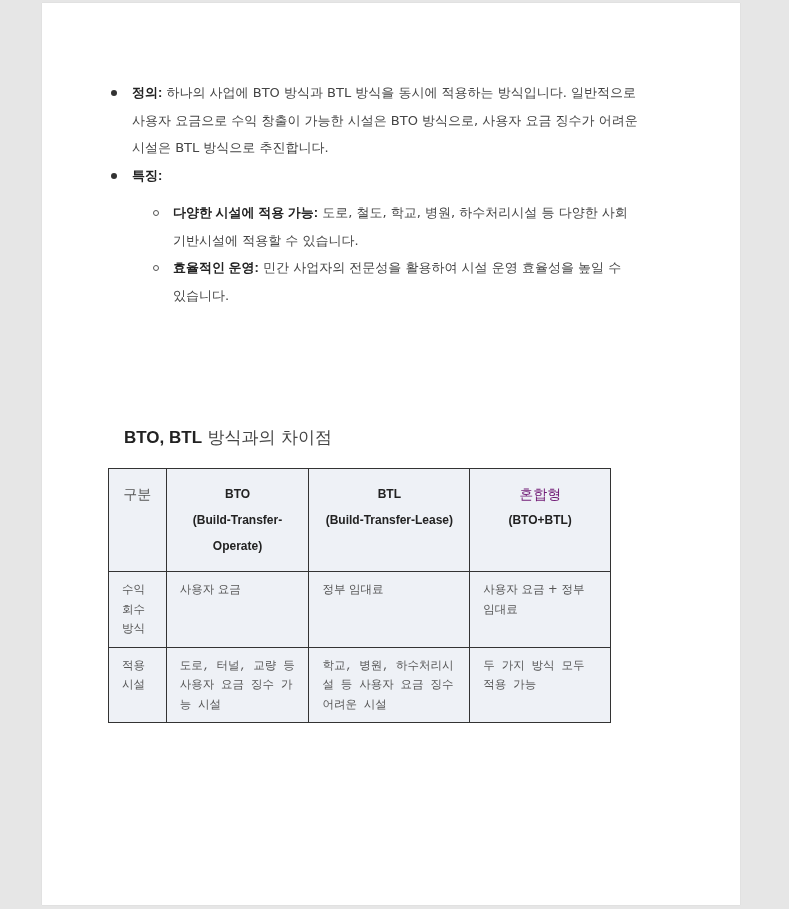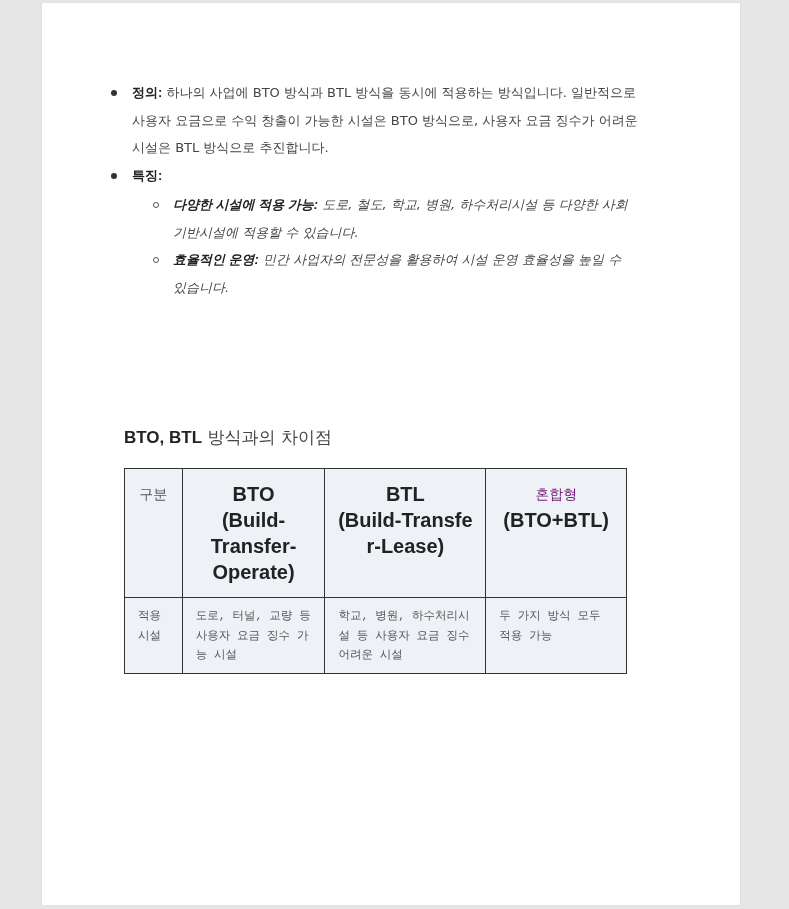--- a/index.html
+++ b/index.html
@@ -9,33 +9,33 @@
   }
   .page {
     position:absolute; left:42px; top:3px; width:698px; height:902px; background:#ffffff;
     box-shadow:0 0 1px rgba(0,0,0,0.12);
   }
   .txt { font-size:13px; line-height:27.5px; color:#444; }
   .b { font-weight:bold; color:#222; font-family:"Liberation Sans",sans-serif; }
   .list1 { position:absolute; left:132px; top:79px; width:520px; margin:0; padding:0; list-style:none; }
   .list1 > li { position:relative; padding-left:0; }
   .bullet-dot { position:absolute; left:-21px; top:11px; width:6px; height:6px; border-radius:50%; background:#333; }
-  .list2 { margin:2px; padding:0; list-style:none; margin-left:41px; width:455px;font-style:italic; }
+  .list2 { margin:10px; padding:0; list-style:none; margin-left:41px; width:455px; }
   .list2 > li { position:relative; }
   .bullet-circle { position:absolute; left:-20px; top:11px; width:4px; height:4px; border-radius:50%; border:1px solid #555; }
   .heading { position:absolute; left:82px; top:424px; font-size:17px; color:#444; }
   table {
     position:absolute; left:82px; top:466px; border-collapse:collapse; width:503px;
   }
   td, th {
     border:1.5px solid #333; background:#eef1f6; vertical-align:top; font-size:11.5px; color:#555;
     line-height:19.5px; padding:8px 13px;
   }
   th { font-size:14px; line-height:26px; font-weight:normal; padding:12px 10px; text-align:center; height:78px; }
-  th .hb { font-weight:bold; color:#222; font-family:"Liberation Sans",sans-serif; font-size:20px; }
+  th .hb { font-weight:bold; color:#222; font-family:"Liberation Sans",sans-serif; font-size:12px; }
   th.c0 { width:36px; }
   th.c1 { width:120px; }
   th.c2 { width:138px; }
   th.c3 { width:118px; }
   td.rowh { padding-left:13px; }
   tr.r1 td { height:56px; }
   tr.r2 td { height:56px;font-family:Liberation Mono, monospace; }
   tr.r3 td { height:57px; }
 </style>
 </head>
@@ -61,39 +61,45 @@
         <span class="b">효율적인 운영:</span><span> 민간 사업자의 전문성을 활용하여 시설 운영 효율성을 높일 수 있습니다.</span>
       </li>
     </ul>
   </li>
 </ul>
 
 <div class="heading" style="left:124px; top:426px;">
   <span class="b">BTO, BTL</span><span> 방식과의 차이점</span>
 </div>
 
-<table style="left:124px; top:468px;">
+<table style="left:108px; top:468px;">
   <tbody>
       <tr>
     <th class="c0">
       <div style="color:#555;">구분</div>
     </th>
     <th class="c1">
       <div class="hb">BTO</div>
       <div class="hb">(Build-Transfer-Operate)</div>
     </th>
     <th class="c2">
       <div class="hb">BTL</div>
       <div class="hb" style="word-break:break-all;">(Build-Transfer-Lease)</div>
     </th>
     <th class="c3">
       <div style="color:#701a75;">혼합형</div>
       <div class="hb">(BTO+BTL)</div>
     </th>
   </tr>
+  <tr class="r1">
+    <td class="rowh">수익 회수 방식</td>
+    <td>사용자 요금</td>
+    <td>정부 임대료</td>
+    <td>사용자 요금 + 정부 임대료</td>
+  </tr>
   <tr class="r2">
     <td class="rowh">적용 시설</td>
     <td>도로, 터널, 교량 등 사용자 요금 징수 가능 시설</td>
     <td>학교, 병원, 하수처리시설 등 사용자 요금 징수 어려운 시설</td>
     <td>두 가지 방식 모두 적용 가능</td>
   </tr>
 </tbody>
   </table>
 
 </body></html>

